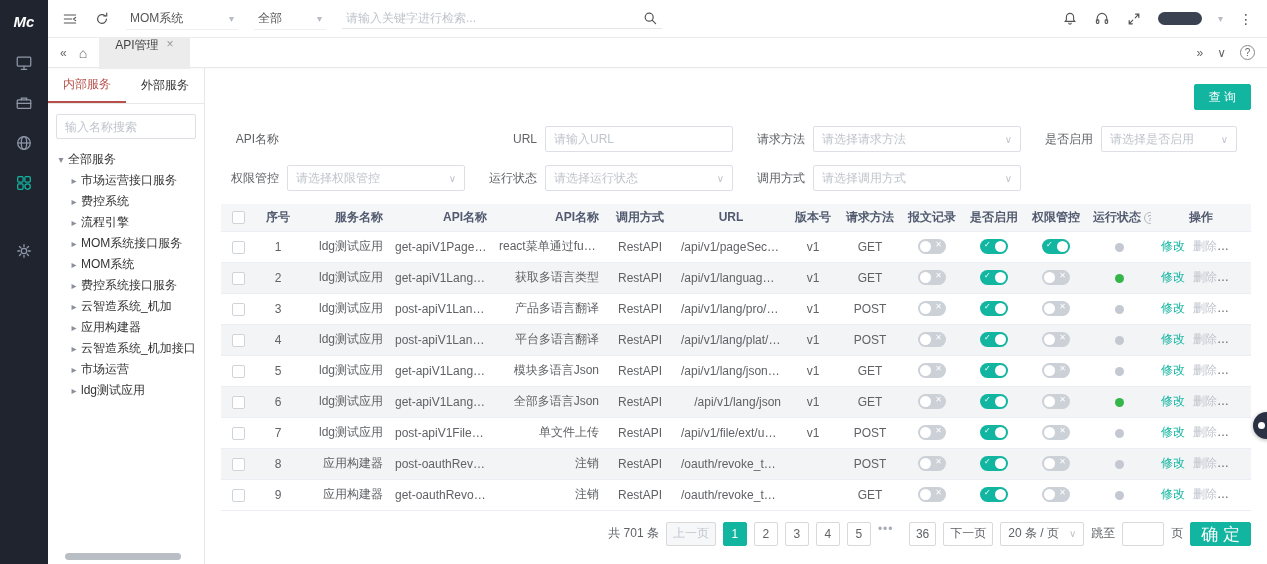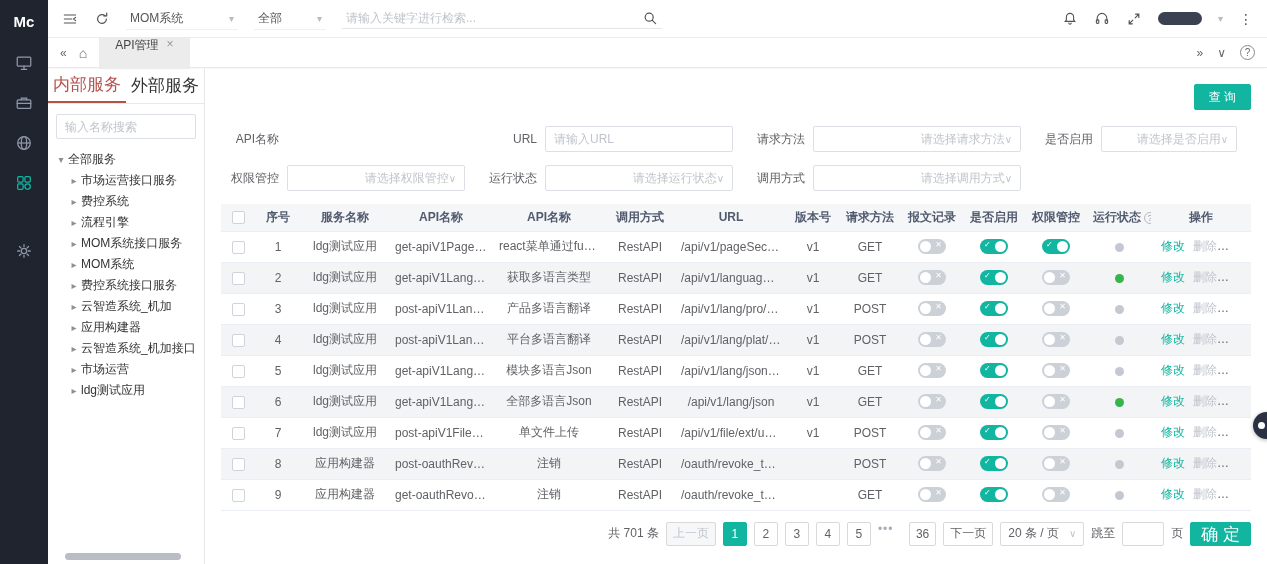--- a/index.html
+++ b/index.html
@@ -2,21 +2,21 @@
 <html style="--accent: #12b5a0; --red: #b5504b; --green: #35b54a; --gray-dot: #c4c8d0;"><head>
 <meta charset="utf-8">
 <style>
   *{margin:0;padding:0;box-sizing:border-box}
   html,body{width:1267px;height:564px;overflow:hidden}
   body{font-family:"Liberation Sans","DejaVu Sans",sans-serif;font-size:12px;color:#333;background:#fff}
   :root{--accent:#12b5a0;--red:#b5504b;--green:#35b54a;--gray-dot:#c4c8d0}
   .app{display:flex;height:100%}
   
   .sidebar{width:48px;background:#20242f;display:flex;flex-direction:column;align-items:center;flex-shrink:0}
-  .logo{color:#fff;font-weight:bold;font-size:15px;height:42px;display:flex;align-items:center;}
+  .logo{color:#fff;font-weight:bold;font-size:15px;height:42px;display:flex;align-items:center;font-style:italic}
   .side-nav{display:flex;flex-direction:column;gap:22px;margin-top:12px;align-items:center}
   .side-icon{width:18px;height:18px;color:#8f97a8;cursor:pointer}
   .side-icon svg{width:18px;height:18px;display:block}
   .side-icon.active{color:var(--accent)}
   .side-icon.gear{margin-top:28px}
   .main-col{flex:1;display:flex;flex-direction:column;min-width:0}
   
   .topbar{height:38px;border-bottom:1px solid #ececec;display:flex;align-items:center;padding:0 14px;gap:16px;background:#fff}
   .tb-icon{color:#555;cursor:pointer;display:flex;align-items:center}
   .tb-icon svg{width:16px;height:16px}
@@ -35,50 +35,50 @@
   .tbb-icon{color:#666;cursor:pointer;font-size:12px}
   .home-icon{font-size:14px}
   .tab{background:#ececec;height:32px;display:flex;align-items:flex-start;gap:8px;padding:0 16px;color:#444;cursor:pointer}
   .tab-close{color:#999;font-size:12px}
   .tab-right{display:flex;align-items:center;gap:14px;margin-left:auto}
   .help-circle{width:15px;height:15px;border:1px solid #888;border-radius:50%;display:flex;align-items:center;justify-content:center;font-size:10px;color:#666}
   
   .content-row{flex:1;display:flex;min-height:0}
   .left-panel{width:157px;border-right:1px solid #e8e8e8;position:relative;display:flex;flex-direction:column;flex-shrink:0}
   .lp-tabs{display:flex;height:36px;border-bottom:1px solid #e8e8e8}
-  .lp-tab{flex:1;display:flex;align-items:center;justify-content:center;color:#333;cursor:pointer;font-size:17px}
+  .lp-tab{flex:1;display:flex;align-items:center;justify-content:center;color:#333;cursor:pointer;font-size:12px}
   .lp-tab.active{color:var(--red);border-bottom:2px solid var(--red)}
   .lp-search{margin:10px 8px 6px}
   .lp-search input{width:100%;height:25px;border:1px solid #dcdfe6;border-radius:2px;padding:0 8px;font-size:12px;font-family:inherit;outline:none}
   .lp-search input::placeholder{color:#c0c4cc}
   .tree{padding:4px 6px;overflow:hidden;flex:1}
   .tree-row{display:flex;align-items:center;height:21px;cursor:pointer;white-space:nowrap}
   .tree-caret{color:#8a9099;width:14px;font-size:10px;flex-shrink:0;text-align:center}
   .tree-label{color:#333;overflow:hidden;text-overflow:ellipsis}
   .tree-children .tree-row{padding-left:13px}
   .lp-scrollbar{position:absolute;bottom:4px;left:17px;width:116px;height:7px;background:#b9bdc4;border-radius:4px;cursor:grab}
   
   .main{flex:1;min-width:0;padding:8px 16px 0;display:flex;flex-direction:column}
   .toolbar{display:flex;justify-content:flex-end;gap:10px;margin:8px 0 16px}
   .btn{height:26px;padding:0 14px;border:1px solid #d9d9d9;background:#fff;border-radius:2px;color:#333;font-size:12px;font-family:inherit;cursor:pointer;white-space:nowrap}
   .btn.primary{background:var(--accent);border-color:var(--accent);color:#fff}
   .f-row{display:grid;grid-template-columns:258px 268px 288px 1fr;margin-bottom:13px}
   .f-cell{display:flex;align-items:center;gap:8px;padding-right:14px}
   .f-label{width:58px;text-align:right;color:#606266;flex-shrink:0}
   .f-input,.f-select{flex:1;height:26px;border:1px solid #dcdfe6;border-radius:2px;padding:0 8px;display:flex;align-items:center;background:#fff;font-family:inherit;font-size:12px;outline:none}
   .f-input::placeholder{color:#c0c4cc}
-  .f-select{justify-content:flex-end;cursor:pointer}
+  .f-select{justify-content:space-between;cursor:pointer}
   .f-ph{color:#c0c4cc}
   .f-caret{color:#c0c4cc;font-size:10px}
   
   table{width:100%;border-collapse:collapse;table-layout:fixed}
   th{background:#f5f6f8;height:27px;font-weight:bold;color:#515a6e;font-size:12px;border-bottom:1px solid #ebeef5;padding:0 6px;white-space:nowrap;overflow:hidden}
   td{height:31px;border-bottom:1px solid #ebeef5;color:#606266;overflow:hidden;white-space:nowrap;text-overflow:ellipsis;padding:0 6px}
   tr.striped{background:#f3f4f6}
-  .c{text-align:center}.l{text-align:center}
+  .c{text-align:center}.l{text-align:right}
   .checkbox{display:inline-block;width:13px;height:13px;border:1px solid #cfd3da;border-radius:2px;background:#fff;vertical-align:middle;cursor:pointer}
   .qmark{display:inline-flex;width:12px;height:12px;border:1px solid #b7bcc4;border-radius:50%;font-size:9px;color:#9aa0a8;align-items:center;justify-content:center;margin-left:3px;vertical-align:middle;font-weight:normal}
   .switch{width:28px;height:15px;border-radius:8px;position:relative;display:inline-block;vertical-align:middle;cursor:pointer}
   .switch.on{background:var(--accent)}
   .switch.off{background:#ccd0d7}
   .knob{position:absolute;top:2px;width:11px;height:11px;border-radius:50%;background:#fff}
   .switch.on .knob{right:2px}
   .switch.off .knob{left:2px}
   .switch.on::after{content:"✓";position:absolute;left:4px;top:1px;font-size:8px;color:#fff}
   .switch.off::after{content:"✕";position:absolute;right:4px;top:1px;font-size:8px;color:#fff}

